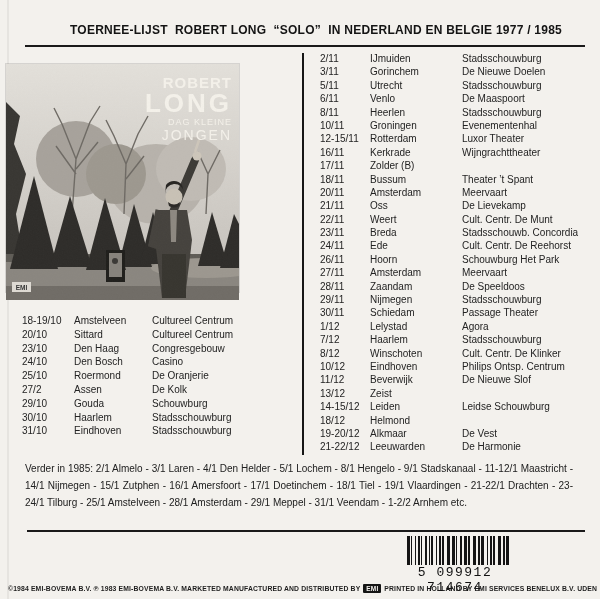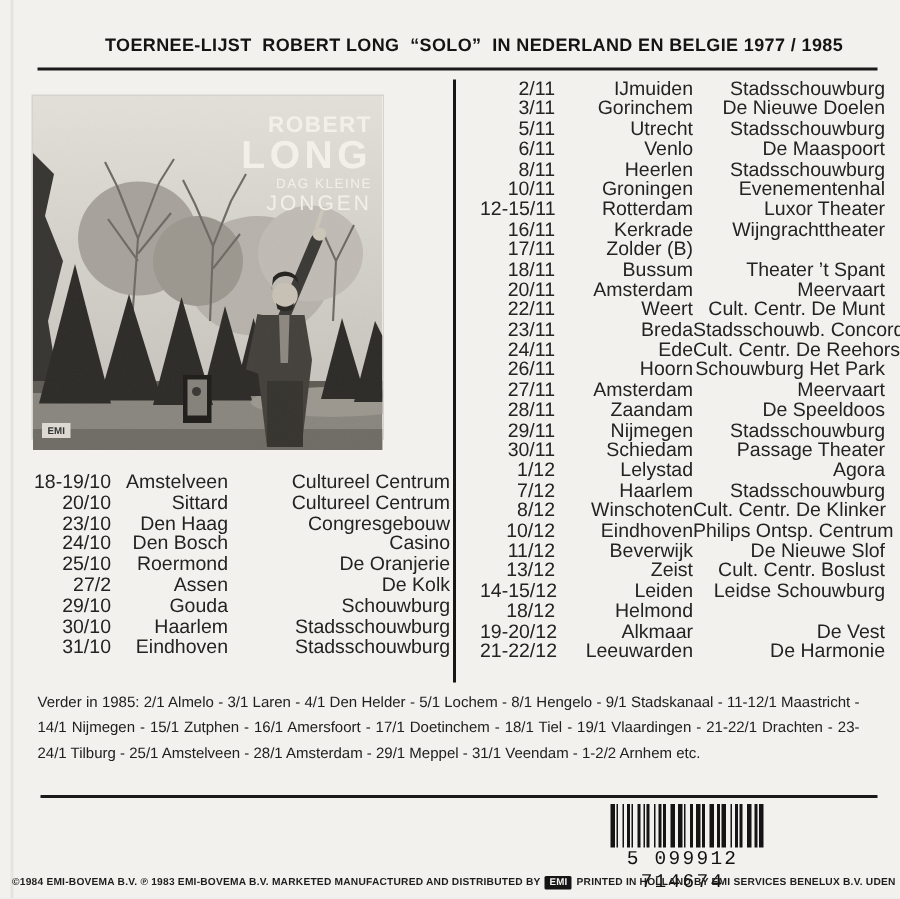--- a/index.html
+++ b/index.html
@@ -13,31 +13,31 @@
   .page-title{
     position:absolute;left:70px;top:23px;
     font-size:12px;font-weight:bold;letter-spacing:.25px;
     white-space:pre;color:#141414;
   }
   .rule{position:absolute;background:#1a1a1a;height:2px;}
   .rule-top{left:25px;top:45px;width:560px;}
   .rule-bottom{left:27px;top:530px;width:558px;}
   .v-divider{position:absolute;left:302px;top:53px;width:2px;height:402px;background:#161616;}
 
-  .cover{position:absolute;left:22px;top:64px;width:233px;height:228px;box-shadow:0 0 0 1px rgba(0,0,0,0.12);}
+  .cover{position:absolute;left:6px;top:64px;width:233px;height:228px;box-shadow:0 0 0 1px rgba(0,0,0,0.12);}
   .cover svg{display:block;}
 
   .list{position:absolute;}
   .list .row{display:grid;white-space:nowrap;}
   .list span{overflow:visible;}
   .list-left{left:22px;top:314px;width:278px;}
   .list-left .row{grid-template-columns:52px 78px 1fr;height:13.8px;line-height:13.8px;}
   .list-right{left:320px;top:52px;width:270px;}
   .list-right .row{grid-template-columns:50px 92px 1fr;height:13.4px;line-height:13.4px;}
-  .list{font-size:13px;color:#232323;text-align:right;}
+  .list{font-size:10px;color:#232323;}
 
   .more-dates{
     position:absolute;left:25px;top:461px;width:548px;
     font-size:10px;line-height:16.8px;text-align:justify;color:#202020;
   }
 
   .barcode{position:absolute;left:398px;top:536px;width:114px;height:42px;}
   .barcode-bars{position:absolute;left:9px;top:0;width:102px;height:29px;display:flex;align-items:stretch;}
   .barcode-bars span{display:inline-block;height:100%;background:#141414;flex:0 0 auto;}
   .barcode-number{
@@ -265,20 +265,25 @@
         <span>Bussum</span>
         <span>Theater ’t Spant</span>
       </div>
 
       <div class="row">
         <span>20/11</span>
         <span>Amsterdam</span>
         <span>Meervaart</span>
       </div>
 
+      <div class="row">
+        <span>21/11</span>
+        <span>Oss</span>
+        <span>De Lievekamp</span>
+      </div>
 
       <div class="row">
         <span>22/11</span>
         <span>Weert</span>
         <span>Cult. Centr. De Munt</span>
       </div>
 
       <div class="row">
         <span>23/11</span>
         <span>Breda</span>
@@ -347,21 +352,20 @@
 
       <div class="row">
         <span>11/12</span>
         <span>Beverwijk</span>
         <span>De Nieuwe Slof</span>
       </div>
 
       <div class="row">
         <span>13/12</span>
         <span>Zeist</span>
-        <span>Cult. Centr. Boslust</span>
       </div>
 
       <div class="row">
         <span>14-15/12</span>
         <span>Leiden</span>
         <span>Leidse Schouwburg</span>
       </div>
 
       <div class="row">
         <span>18/12</span>

